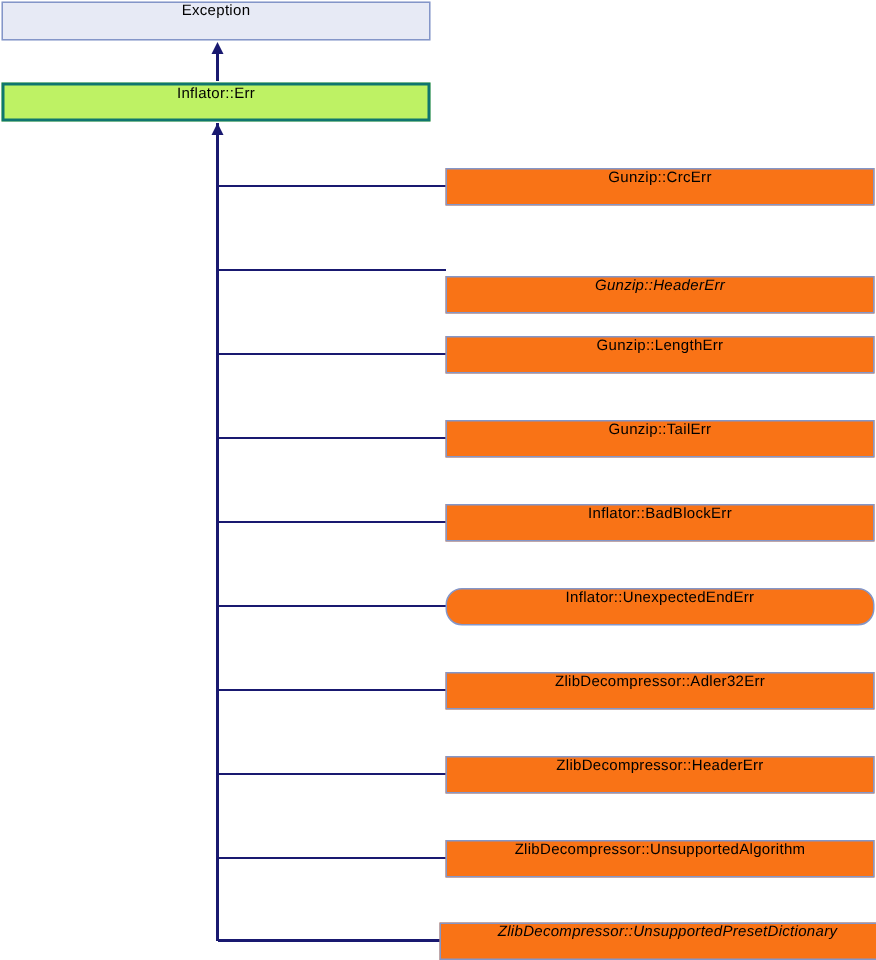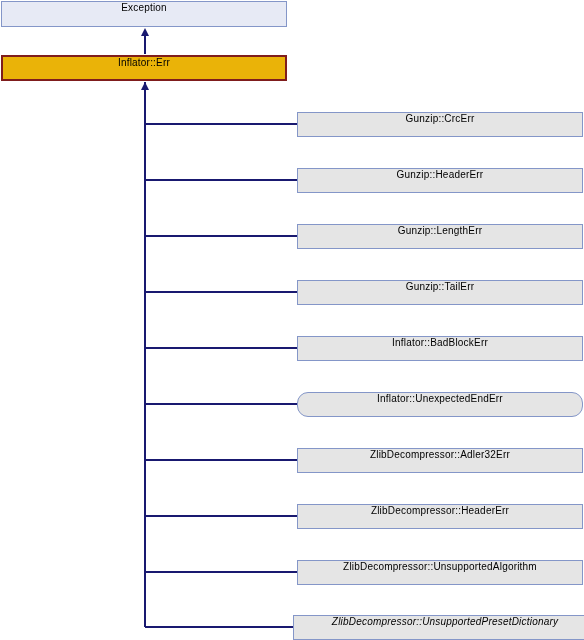--- a/index.html
+++ b/index.html
@@ -32,30 +32,30 @@
     align-items: flex-start;
     justify-content: center;
     font-size: 10px;
     line-height: 11px;
     color: #000000;
     letter-spacing: 0.2px;
     white-space: nowrap;
     overflow: hidden;
   }
   .node.derived {
-    background: #e5e5e5;
+    background: #f97316;
     border: 1px solid #8496c8;
   }
   .node.ancestor {
     background: #e7eaf5;
     border: 1px solid #8496c8;
   }
   .node.current {
-    background: #eab308;
-    border: 2px solid #7f1d1d;
+    background: #bef264;
+    border: 2px solid #0f766e;
   }
   .node-label {
     display: block;
     padding: 0 4px;
   }
 </style>
 </head>
 <body>
 
 <div id="diagram">
@@ -81,21 +81,21 @@
   <div id="nodes">
       <div class="node ancestor" style="left: 1px; top: 1px; width: 286px; height: 26px;">
         <span class="node-label">Exception</span>
       </div>
       <div class="node current" style="left: 1px; top: 55px; width: 286px; height: 26px;">
         <span class="node-label">Inflator::Err</span>
       </div>
       <div class="node derived" style="left: 297px; top: 112px; width: 286px; height: 25px;">
         <span class="node-label">Gunzip::CrcErr</span>
       </div>
-      <div class="node derived" style="left: 297px; top: 168px; width: 286px; height: 25px;">
+      <div class="node derived" style="left: 297px; top: 184px; width: 286px; height: 25px; font-style: italic;">
         <span class="node-label">Gunzip::HeaderErr</span>
       </div>
       <div class="node derived" style="left: 297px; top: 224px; width: 286px; height: 25px;">
         <span class="node-label">Gunzip::LengthErr</span>
       </div>
       <div class="node derived" style="left: 297px; top: 280px; width: 286px; height: 25px;">
         <span class="node-label">Gunzip::TailErr</span>
       </div>
       <div class="node derived" style="left: 297px; top: 336px; width: 286px; height: 25px;">
         <span class="node-label">Inflator::BadBlockErr</span>

